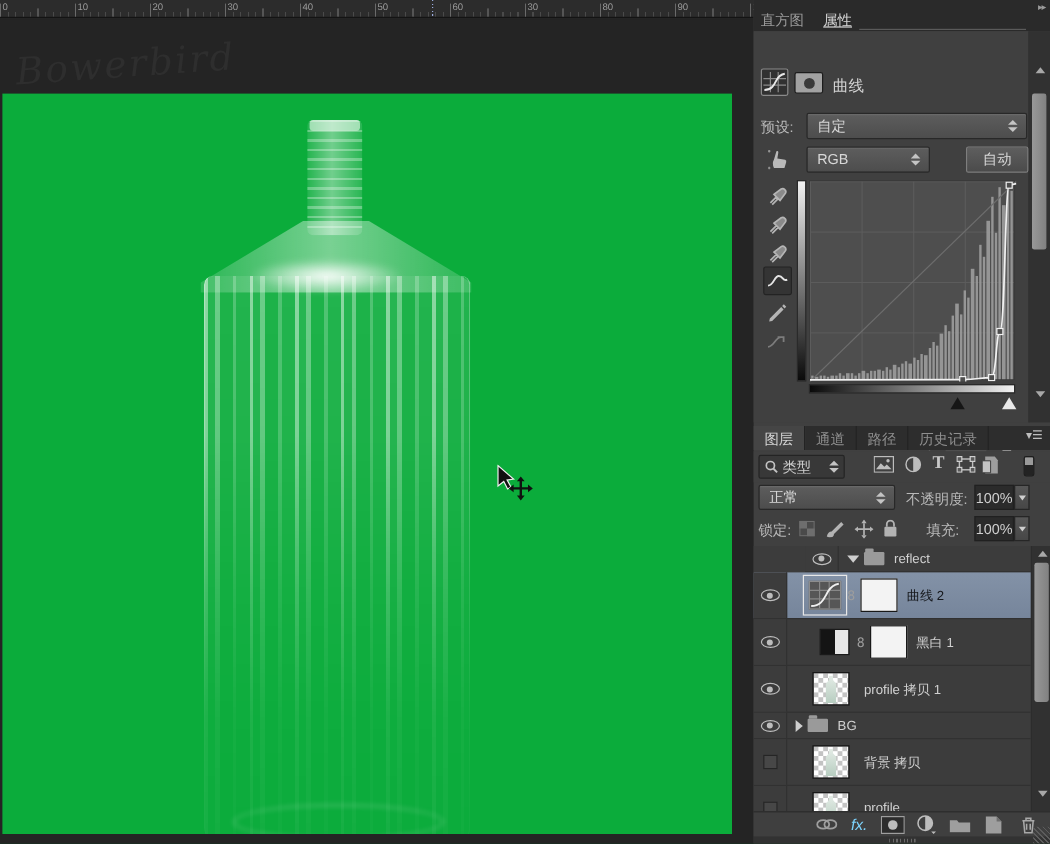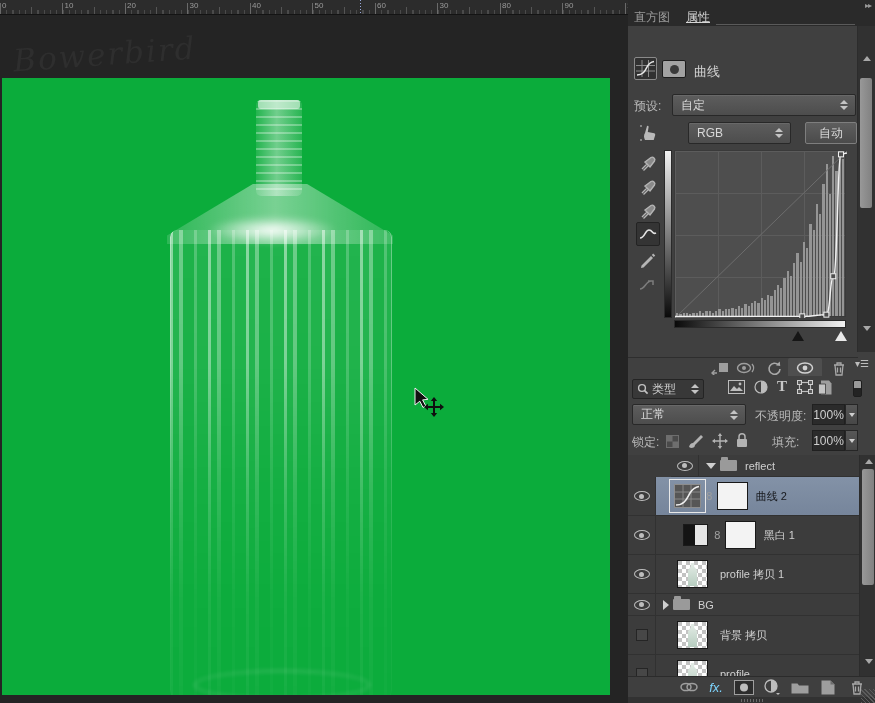--- a/index.html
+++ b/index.html
@@ -230,21 +230,21 @@
         <span>自定</span>
         <span class="updown"></span>
       </div>
 
       <div class="tool" style="top:96px;">
         <svg width="20" height="20" viewBox="0 0 20 20">
           <path d="M3 4 l0 -2 M2 3 l2 0 M3 16 l0 2 M2 17 l2 0" stroke="#9a9a9a" stroke-width="1"></path>
           <path d="M7 17 q-2 -4 0 -7 l2 -7 q1.6 -.6 1.6 1 l-.8 5 6.5 1.2 q1.4 .4 .8 2.2 l-1.4 4.6z" fill="#b9b9b9"></path>
         </svg>
       </div>
-      <div class="dd" style="left:60px;top:96px;width:103px;">
+      <div class="dd" style="left:44px;top:96px;width:103px;">
         <span>RGB</span>
         <span class="updown"></span>
       </div>
       <div id="auto-btn">自动</div>
 
       <div class="tool" style="top:126px;">
         <svg width="18" height="18">
             <path d="M3 15 l5 -5 m1.5 1.5 l-5 5 m3.5 -6.5 l3 3 4.5 -6 q1 -1.6 -.5 -3 q-1.4 -1.5 -3 -.5 l-6 4.5z" stroke="#b5b5b5" stroke-width="1.4" fill="#8a8a8a"></path>
           </svg>
       </div>
@@ -378,20 +378,26 @@
         </div>
       </div>
     </div>
 
     <div id="props-scroll" style="left:230px;top:26px;height:326px;">
       <div class="scroll-up" style="top:30px;"></div>
       <div class="scroll-thumb" style="top:52px;height:130px;"></div>
       <div class="scroll-down" style="top:300px;"></div>
     </div>
 
+    <div id="layers-tabbar">
+      <div class="ltab active">图层</div>
+      <div class="ltab inactive">通道</div>
+      <div class="ltab inactive">路径</div>
+      <div class="ltab inactive">历史记录</div>
+    </div>
     <div id="layers-menu">▾☰</div>
 
     <div id="filter-row">
       <div id="kind-dd">
         <svg width="12" height="12" style="margin-right:3px;">
           <circle cx="5" cy="5" r="3.4" fill="none" stroke="#c2c2c2" stroke-width="1.4"></circle>
             <path d="M7.6 7.6 l3 3" stroke="#c2c2c2" stroke-width="1.6"></path>
         </svg>
         <span>类型</span>
         <span class="updown" style="right:4px;"></span>

